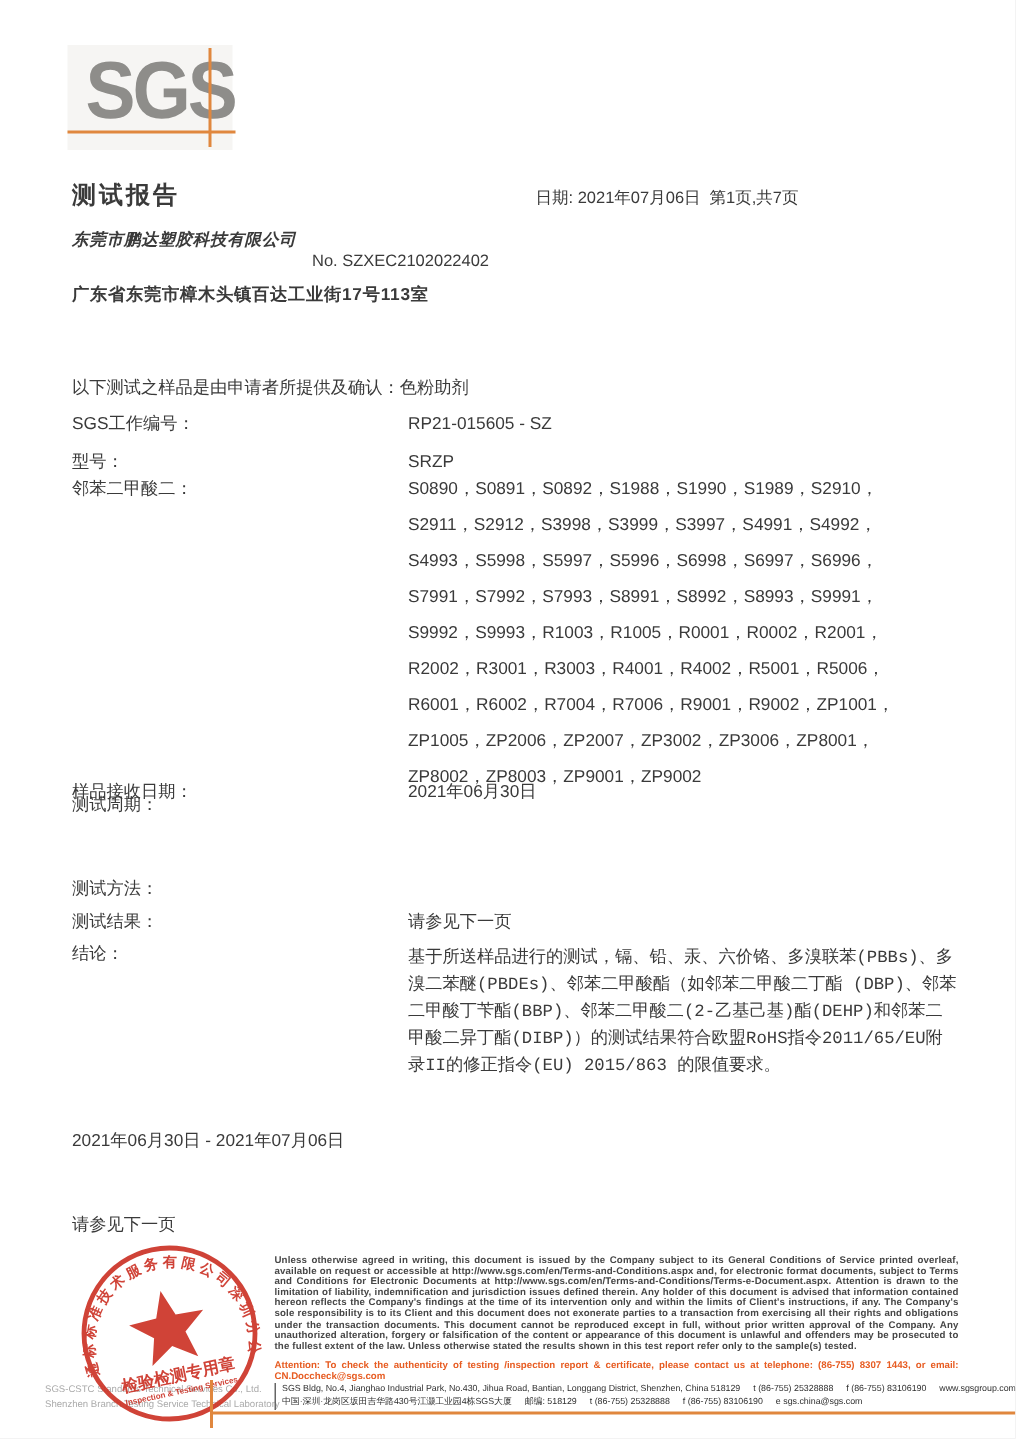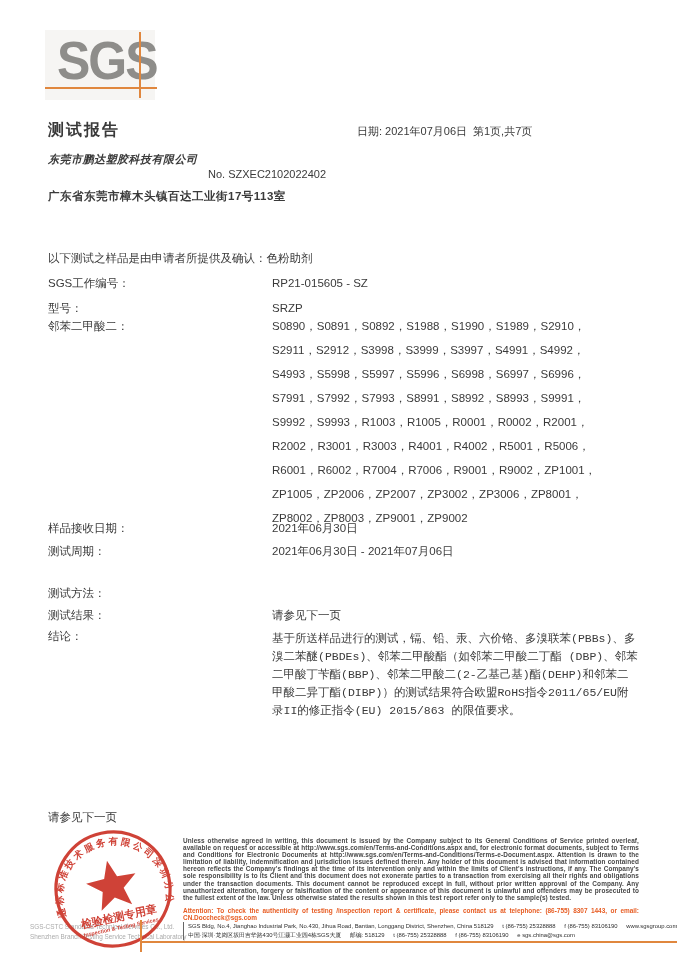--- a/index.html
+++ b/index.html
@@ -30,21 +30,21 @@
   
   #sample-intro{left:48px;top:251px;font-size:11.5px;}
   .field-row{left:48px;width:592px;display:flex;font-size:11.5px;line-height:14px;gap:47px;}
   .field-label{width:177px;flex:0 0 177px;}
   .field-value{flex:1;}
   #row-job{top:276px;}
   #row-model{top:301px;}
   #row-ref{top:319px;}
   .ref-line{height:24px;line-height:14px;}
   #row-received{top:521px;}
-  #row-period{top:544px;}
+  #row-period{top:530px;flex-direction:column;}
   #row-request{top:566px;}
   #row-method{top:586px;flex-direction:column;}
   #row-result{top:608px;}
   #row-conclusion{top:630px;font-family:Liberation Mono, monospace;}
   #row-conclusion .field-value{line-height:18px;width:415px;max-width:415px;}
   
   #footer-disclaimer{
     left:183px;top:837px;width:456px;font-size:6.45px;line-height:7.1px;
     text-align:justify;color:#474747;font-weight:600;letter-spacing:.1px;
   }

